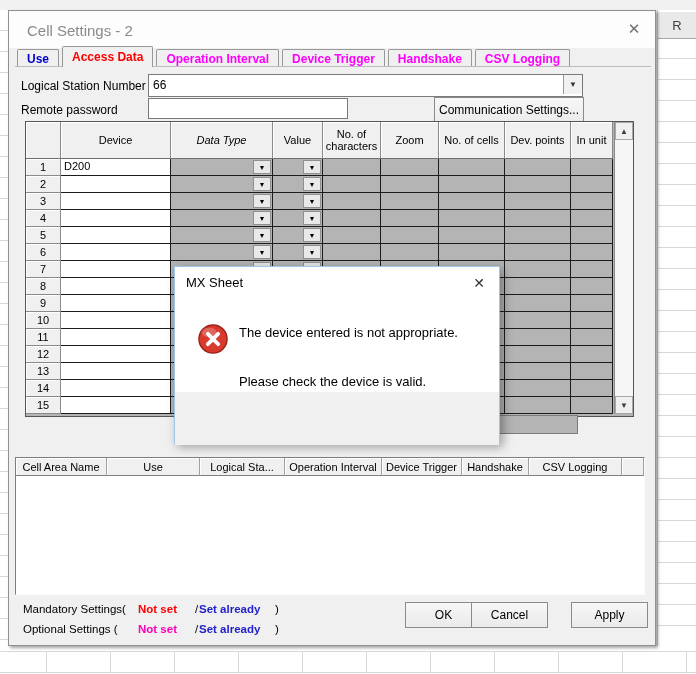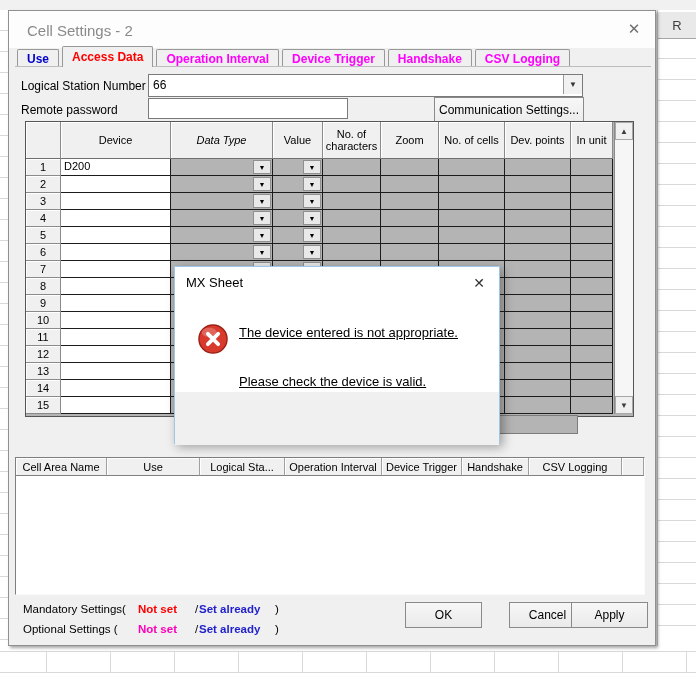--- a/index.html
+++ b/index.html
@@ -92,21 +92,21 @@
   .btn{position:absolute;width:75px;height:24px;background:linear-gradient(#f7f7f7,#eaeaea);border:1px solid #8a8a8a;
     font-size:12px;display:flex;align-items:center;justify-content:center;}
 
   
   #popup{left:174px;top:266px;width:326px;height:178px;background:#fff;border:1px solid #9ec6e8;
     box-shadow:3px 3px 10px rgba(0,0,0,.35);z-index:10;}
   #popup .ptitle{position:absolute;left:11px;top:8px;font-size:13px;color:#000;}
   #popup .pclose{position:absolute;right:8px;top:5px;width:24px;height:22px;display:flex;align-items:center;
     justify-content:center;font-size:14px;color:#333;}
   #popup .erricon{position:absolute;left:23px;top:57px;width:30px;height:30px;}
-  #popup .msg{position:absolute;left:64px;font-size:13px;color:#000;white-space:nowrap;text-decoration:underline;}
+  #popup .msg{position:absolute;left:64px;font-size:13px;color:#000;white-space:nowrap;}
   #popup .m1{top:58px}.  
   #popup .m2{top:80px}
   #popup .pfoot{position:absolute;left:0;top:125px;width:100%;height:53px;background:#f0f0f0;}
   #popup .okbtn{position:absolute;left:222px;top:136px;width:88px;height:27px;background:#efefef;
     border:1px solid #3c3c3c;box-shadow:inset 0 0 0 1px #dfdfdf;font-size:13px;display:flex;align-items:center;justify-content:center;}
 </style>
 </head>
 <body>
 
 <div id="stage">
@@ -415,21 +415,21 @@
       <span class="s-par">)</span>
     </div>
     <div class="statline" style="top:612px;">
       <span class="s-lab">Optional Settings  (</span>
       <span class="s-not pink">Not set</span>
       <span class="s-sl">/</span>
       <span class="s-set">Set already</span>
       <span class="s-par">)</span>
     </div>
     <div class="btn" style="left:396px;top:591px;">OK</div>
-    <div class="btn" style="left:500px;top:591px;">Cancel</div>
+    <div class="btn" style="left:462px;top:591px;">Cancel</div>
     <div class="btn" style="left:562px;top:591px;">Apply</div>
   </div>
 
   <div id="popup" class="abs">
     <div class="ptitle">MX Sheet</div>
     <div class="pclose">✕</div>
     <svg class="erricon" viewBox="0 0 32 32">
       <circle cx="16" cy="16" r="15" fill="#d83a2e" stroke="#9c2014" stroke-width="1.5"></circle>
       <ellipse cx="12" cy="9" rx="8" ry="5" fill="#ffffff" opacity="0.22"></ellipse>
       <path d="M10.5 10.5 L21.5 21.5 M21.5 10.5 L10.5 21.5" stroke="#fff" stroke-width="4" stroke-linecap="round"></path>

